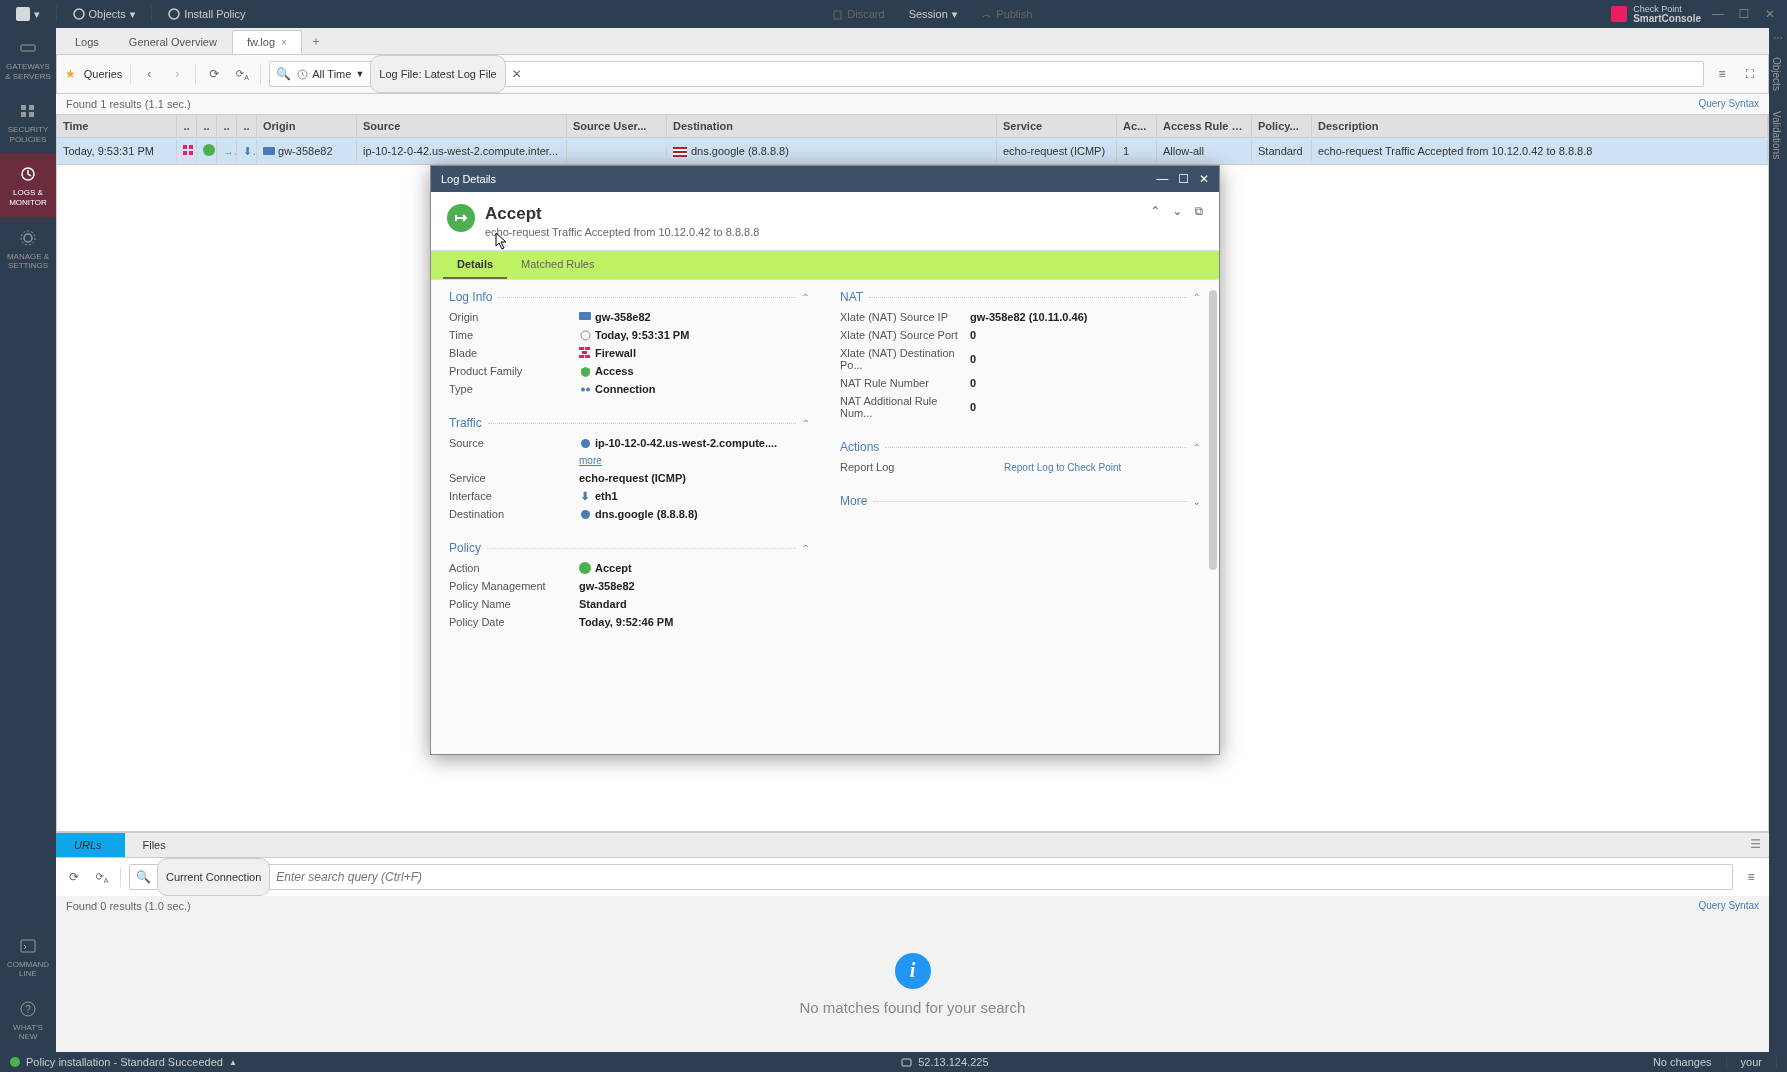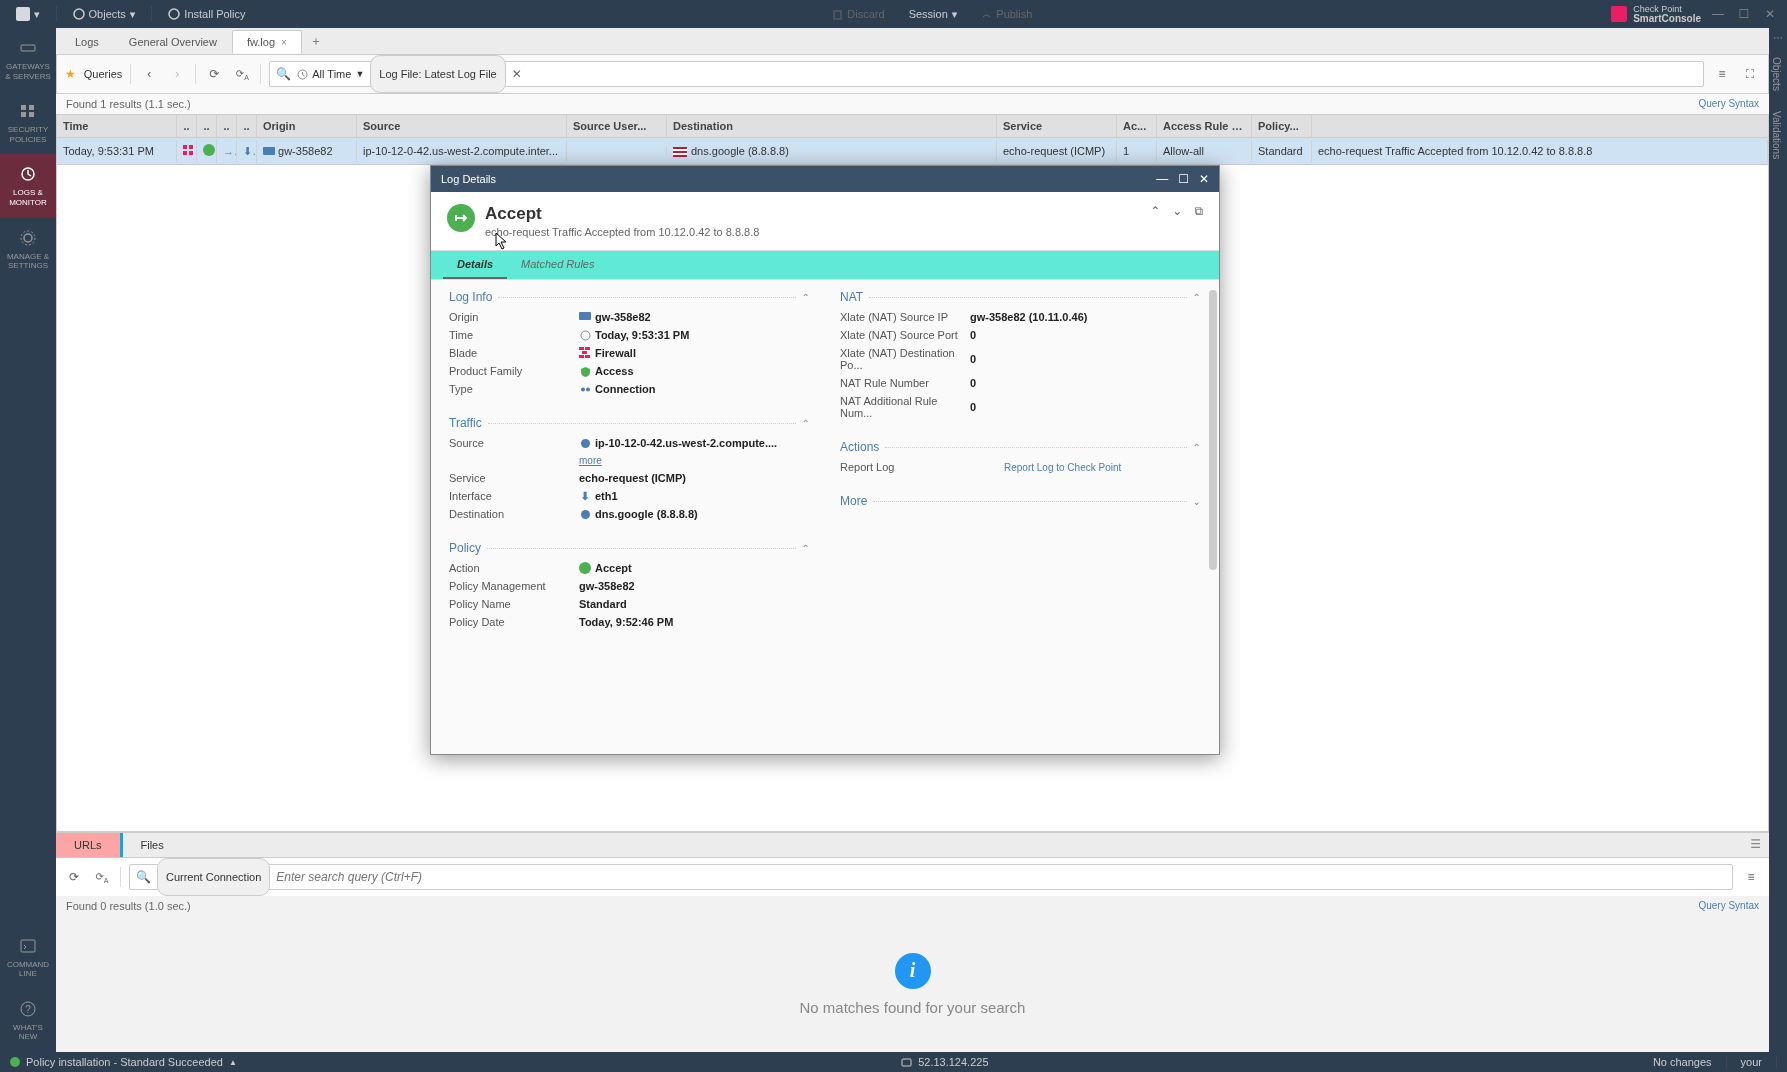--- a/index.html
+++ b/index.html
@@ -81,21 +81,21 @@
 .dlg-title { background: #3a5169; color: #fff; padding: 6px 10px; display: flex; align-items: center; justify-content: space-between; font-size: 11px; }
 .dlg-title-btns { display: flex; gap: 10px; }
 .dlg-title-btn { cursor: pointer; font-size: 12px; }
 .dlg-header { padding: 12px 16px; display: flex; align-items: flex-start; gap: 10px; background: #fff; border-bottom: 1px solid #ddd; }
 .dlg-hdr-icon { width: 28px; height: 28px; background: #4caf50; border-radius: 50%; display: flex; align-items: center; justify-content: center; color: #fff; font-weight: bold; }
 .dlg-hdr-text { flex: 1; }
 .dlg-hdr-title { font-size: 17px; color: #333; font-weight: 600; }
 .dlg-hdr-sub { font-size: 11px; color: #666; margin-top: 2px; }
 .dlg-hdr-btns { display: flex; gap: 12px; color: #666; }
 .dlg-hdr-btn { cursor: pointer; }
-.dlg-tabs { display: flex; background: #5eead4; border-bottom: 1px solid #ddd; padding: 0 12px; font-style: italic; }
+.dlg-tabs { display: flex; background: #bef264; border-bottom: 1px solid #ddd; padding: 0 12px; }
 .dlg-tab { padding: 7px 14px; font-size: 11px; cursor: pointer; border-bottom: 2px solid transparent; color: #666; }
 .dlg-tab.active { border-bottom-color: #666; font-weight: bold; color: #333; }
 .dlg-body { flex: 1; overflow-y: auto; padding: 10px 18px; background: #fafafa; position: relative; }
 .dlg-columns { display: flex; gap: 30px; }
 .dlg-col { flex: 1; }
 .section { margin-bottom: 18px; }
 .section-title { color: #4a7db5; font-size: 12px; padding-bottom: 4px; display: flex; align-items: center; gap: 6px; }
 .section-title-line { flex: 1; border-bottom: 1px dotted #ccc; }
 .section-chevron { color: #888; cursor: pointer; font-size: 10px; }
 .kv-row { display: flex; padding: 3px 0; font-size: 11px; }
@@ -107,21 +107,21 @@
 .report-link { color: #4a7db5; font-size: 10px; cursor: pointer; padding-left: 34px; }
 .dlg-scroll { position: absolute; right: 2px; top: 10px; width: 8px; height: 280px; background: #ccc; border-radius: 4px; }
 
 
 .cursor-overlay { position: absolute; left: 495px; top: 232px; font-size: 14px; z-index: 200; pointer-events: none; }
 
 
 .bottom-panel { height: 220px; background: #f2f2f2; border-top: 1px solid #ccc; display: flex; flex-direction: column; }
 .bottom-tabs { display: flex; background: #ececec; border-bottom: 1px solid #ccc; }
 .bottom-tab { padding: 6px 18px; font-size: 11px; cursor: pointer; }
-.bottom-tab.active { background: #fca5a5; border-right: 3px solid #0ea5e9; }
+.bottom-tab.active { background: #0ea5e9; border-right: 5px solid #0ea5e9; font-style: italic; }
 .bottom-query { display: flex; align-items: center; padding: 6px 8px; gap: 8px; background: #fff; }
 .bottom-search { flex: 1; border: 1px solid #ccc; border-radius: 2px; height: 26px; display: flex; align-items: center; padding: 0 6px; gap: 6px; }
 .bottom-search input { border: none; outline: none; flex: 1; font-style: italic; color: #888; font-size: 12px; }
 .bottom-results { padding: 4px 10px; font-size: 11px; color: #666; display: flex; justify-content: space-between; }
 .no-match { flex: 1; display: flex; flex-direction: column; align-items: center; justify-content: center; gap: 10px; color: #777; }
 .info-circle { width: 36px; height: 36px; background: #2196f3; border-radius: 50%; color: #fff; display: flex; align-items: center; justify-content: center; font-size: 20px; font-weight: bold; font-style: italic; font-family: serif; }
 .no-match-text { font-size: 15px; color: #888; }
 
 
 .status-bar { position: absolute; left: 0; right: 0; bottom: 0; height: 20px; background: #2d3e50; color: #ccc; display: flex; align-items: center; padding: 0 10px; font-size: 11px; }
@@ -321,20 +321,21 @@
       <div class="th col-ic1">..</div>
       <div class="th col-ic1">..</div>
       <div class="th col-origin">Origin</div>
       <div class="th col-source">Source</div>
       <div class="th col-suser">Source User...</div>
       <div class="th col-dest">Destination</div>
       <div class="th col-service">Service</div>
       <div class="th col-ac">Ac...</div>
       <div class="th col-rule">Access Rule N...</div>
       <div class="th col-policy">Policy...</div>
+      <div class="th col-desc">Description</div>
     </div>
     <div class="tr selected">
       <div class="td col-time">Today, 9:53:31 PM</div>
       <div class="td col-ic1">
           <svg width="12" height="12">
             <rect x="0" y="0" width="4" height="4" fill="#e91e63"></rect>
             <rect x="6" y="0" width="4" height="4" fill="#e91e63"></rect>
             <rect x="0" y="6" width="4" height="4" fill="#e91e63"></rect>
             <rect x="6" y="6" width="4" height="4" fill="#e91e63"></rect>
           </svg>

